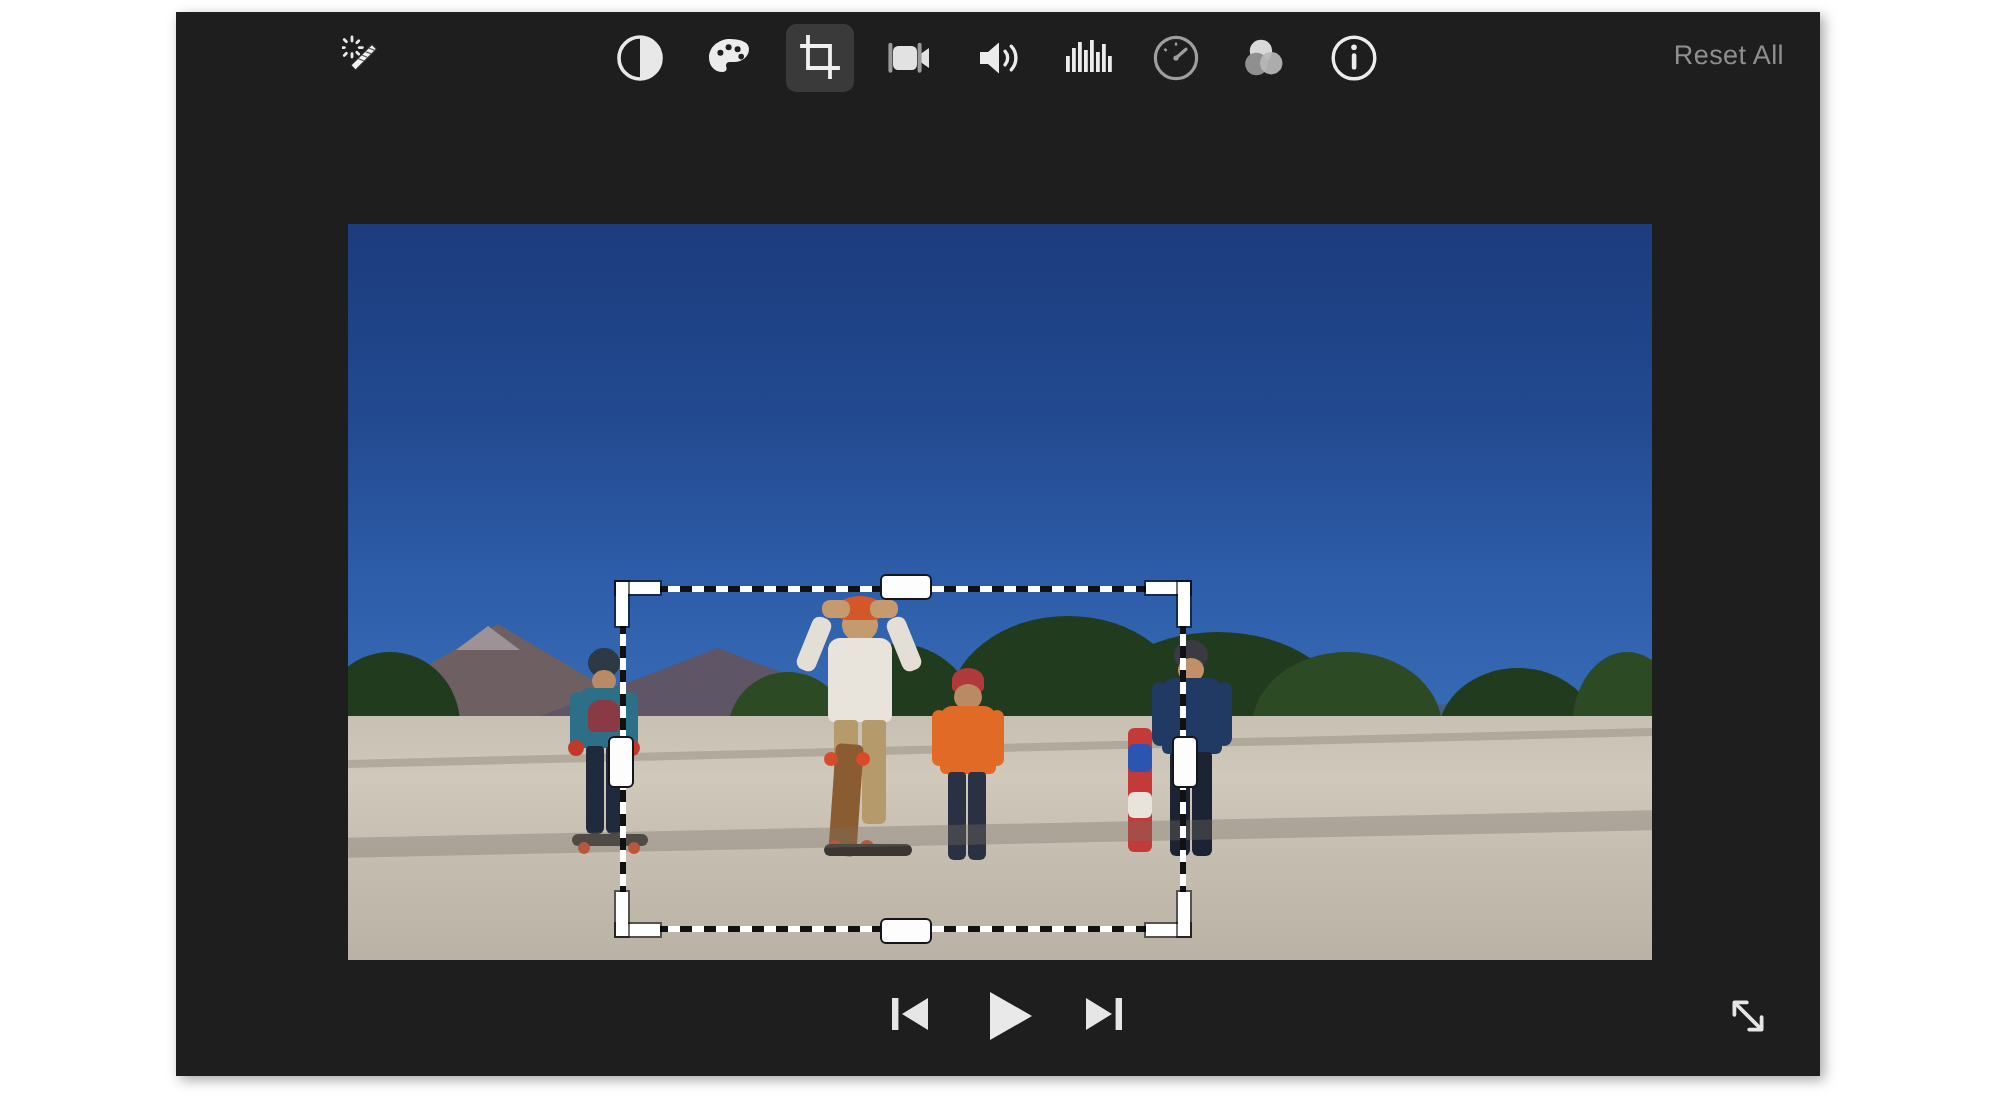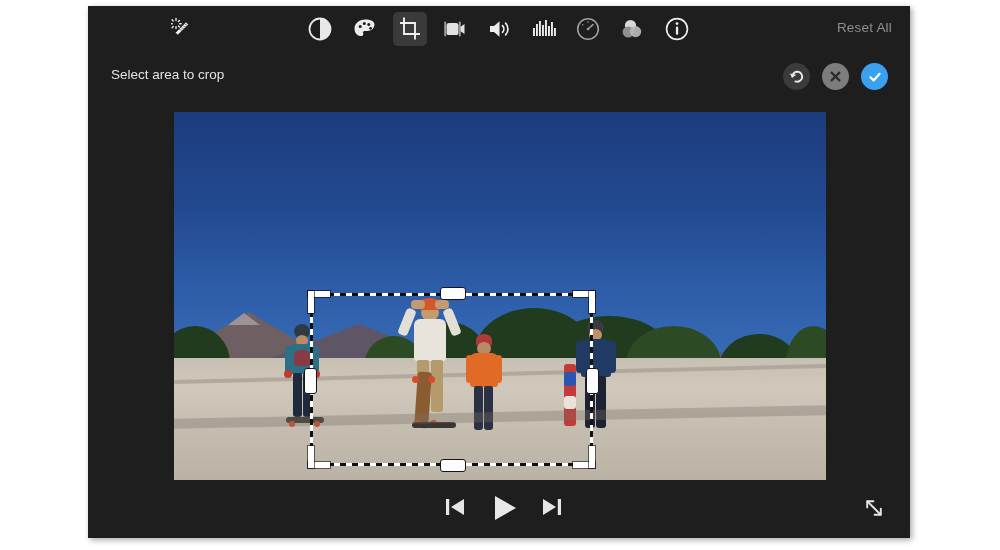--- a/index.html
+++ b/index.html
@@ -366,45 +366,20 @@
       <svg width="26" height="26" viewBox="0 0 26 26">
         <circle cx="13" cy="13" r="10.4" fill="none" stroke="#ececec" stroke-width="1.7"></circle>
         <circle cx="13" cy="7.6" r="1.4" fill="#ececec"></circle>
         <rect x="11.9" y="10.6" width="2.3" height="8.2" rx="1.1" fill="#ececec"></rect>
       </svg>
     </div>
 
     <div id="reset-all">Reset All</div>
   </div>
 
-  <div id="subbar">
-    <div id="crop-instruction">Select area to crop</div>
-
-    <div class="round-btn" id="undo-button">
-      <svg width="17" height="17" viewBox="0 0 17 17">
-        <path d="M4.2 8.6 A5 5 0 1 1 7.4 13.4" fill="none" stroke="#e9e9e9" stroke-width="1.9" stroke-linecap="round"></path>
-        <path d="M1.6 5.4 L4.4 9.5 L8.4 6.8 Z" fill="#e9e9e9"></path>
-      </svg>
-    </div>
-
-    <div class="round-btn" id="cancel-button">
-      <svg width="15" height="15" viewBox="0 0 15 15">
-        <g stroke="#2c2c2c" stroke-width="2.2" stroke-linecap="round">
-          <line x1="3.6" y1="3.6" x2="11.4" y2="11.4"></line>
-          <line x1="11.4" y1="3.6" x2="3.6" y2="11.4"></line>
-        </g>
-      </svg>
-    </div>
-
-    <div class="round-btn" id="confirm-button">
-      <svg width="16" height="16" viewBox="0 0 16 16">
-        <path d="M3.4 8.2 L6.6 11.4 L12.6 4.8" fill="none" stroke="#ffffff" stroke-width="2.2" stroke-linecap="round" stroke-linejoin="round"></path>
-      </svg>
-    </div>
-  </div>
 
   <div id="video-stage">
 
     <div class="sky"></div>
 
     <div class="mtn mtn-a"></div>
     <div class="mtn-peak-snow"></div>
     <div class="mtn mtn-b"></div>
     <div class="mtn mtn-c"></div>
     <div class="far-ridge"></div>

